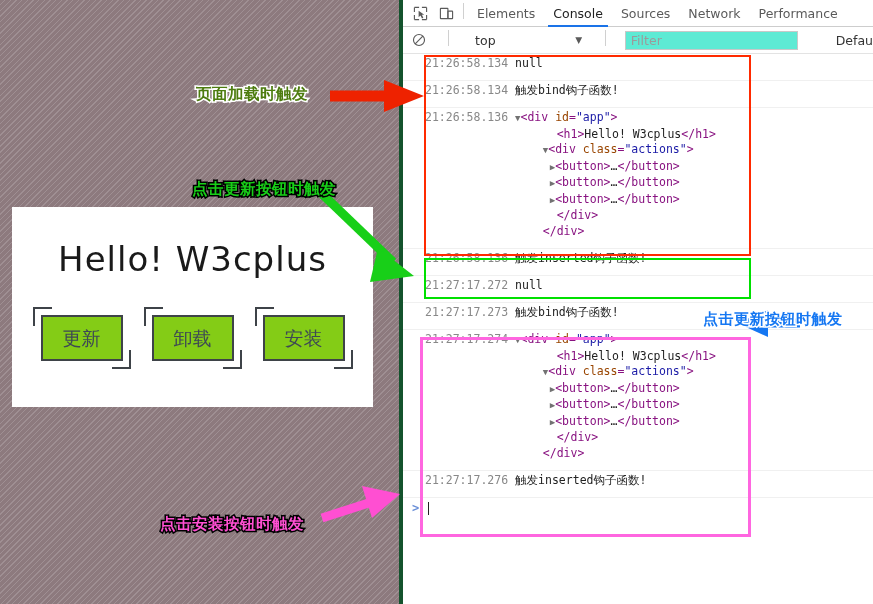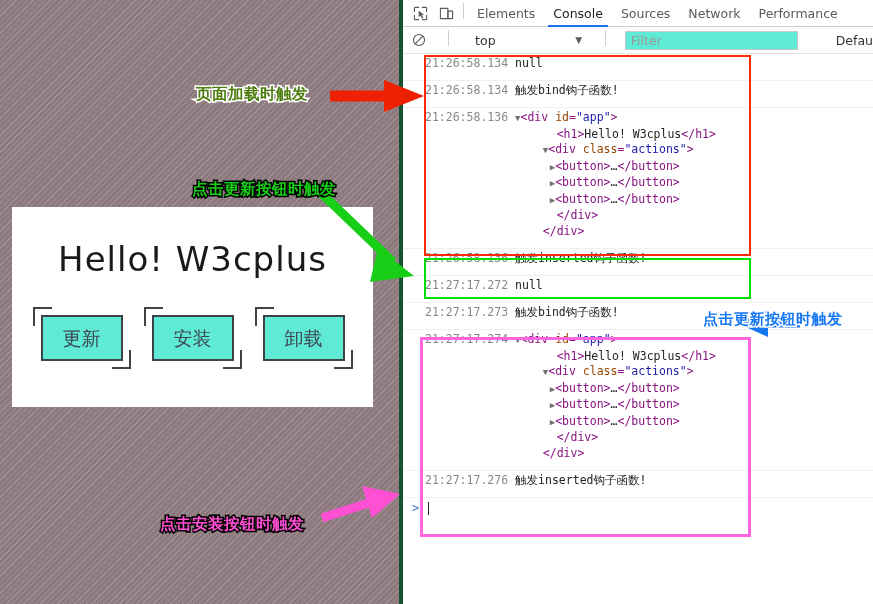--- a/index.html
+++ b/index.html
@@ -48,21 +48,21 @@
   .btn-wrap::before {
     left:-8px; top:-8px;
     border-left:2px solid #3e4348; border-top:2px solid #3e4348;
   }
   .btn-wrap::after {
     right:-8px; bottom:-8px;
     border-right:2px solid #3e4348; border-bottom:2px solid #3e4348;
   }
   .app-btn {
     position:absolute; inset:0;
-    border:2px solid #3e4348; background:#5eead4;
+    border:2px solid #3e4348; background:#84cc16;
     font-family:"DejaVu Sans", sans-serif;
     font-size:19px; color:#3e4954; cursor:pointer;
     padding:0; line-height:42px;
   }
 
   
   .anno {
     position:absolute; white-space:nowrap;
     font-family:"DejaVu Sans", sans-serif;
     font-weight:bold; font-size:15.5px; letter-spacing:0.5px;
@@ -172,24 +172,24 @@
 
 <div id="page-area">
 
   <div id="app-card">
     <div id="app-title">Hello! W3cplus</div>
     <div id="actions">
       <div class="btn-wrap">
         <button class="app-btn">更新</button>
       </div>
       <div class="btn-wrap">
-        <button class="app-btn">安装</button>
+        <button class="app-btn">卸载</button>
       </div>
       <div class="btn-wrap">
-        <button class="app-btn">卸载</button>
+        <button class="app-btn">安装</button>
       </div>
     </div>
   </div>
 </div>
 
 <div id="devtools">
 
   <div id="dt-tabbar">
     <div class="dt-icon-btn">
       <svg width="15" height="15" viewBox="0 0 16 16">

